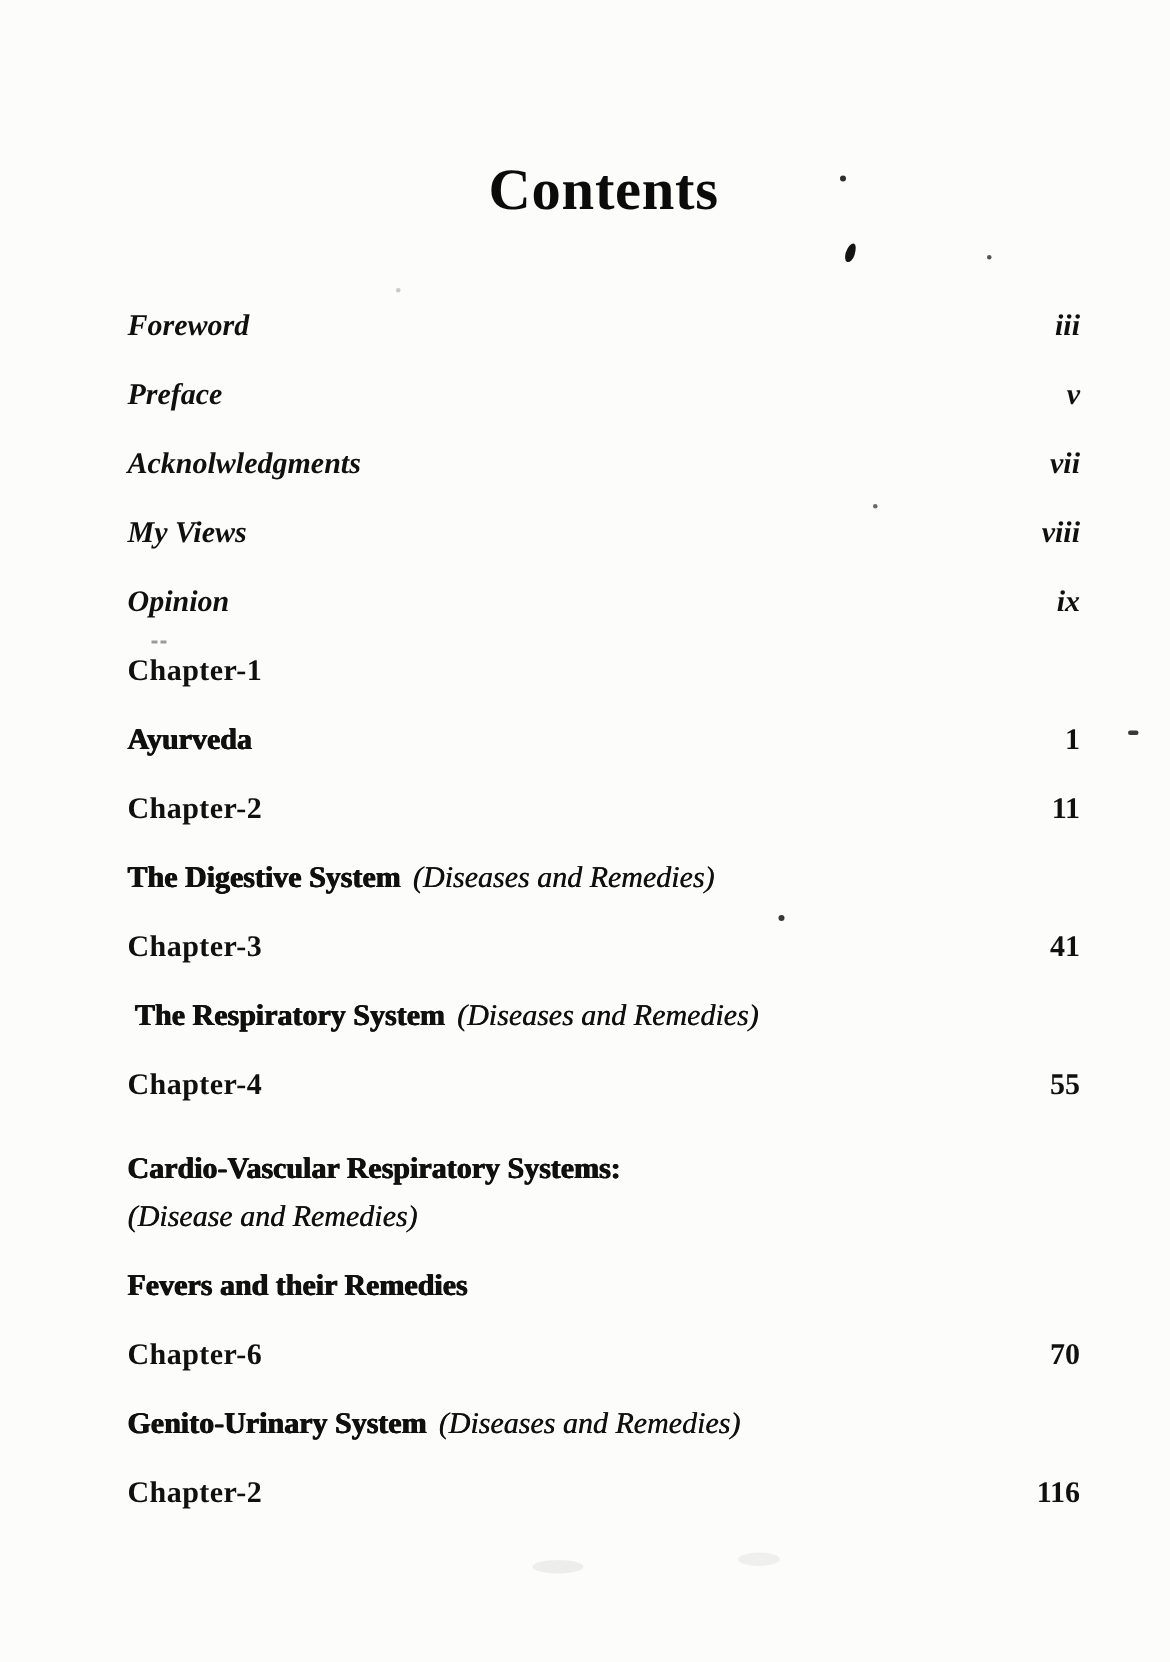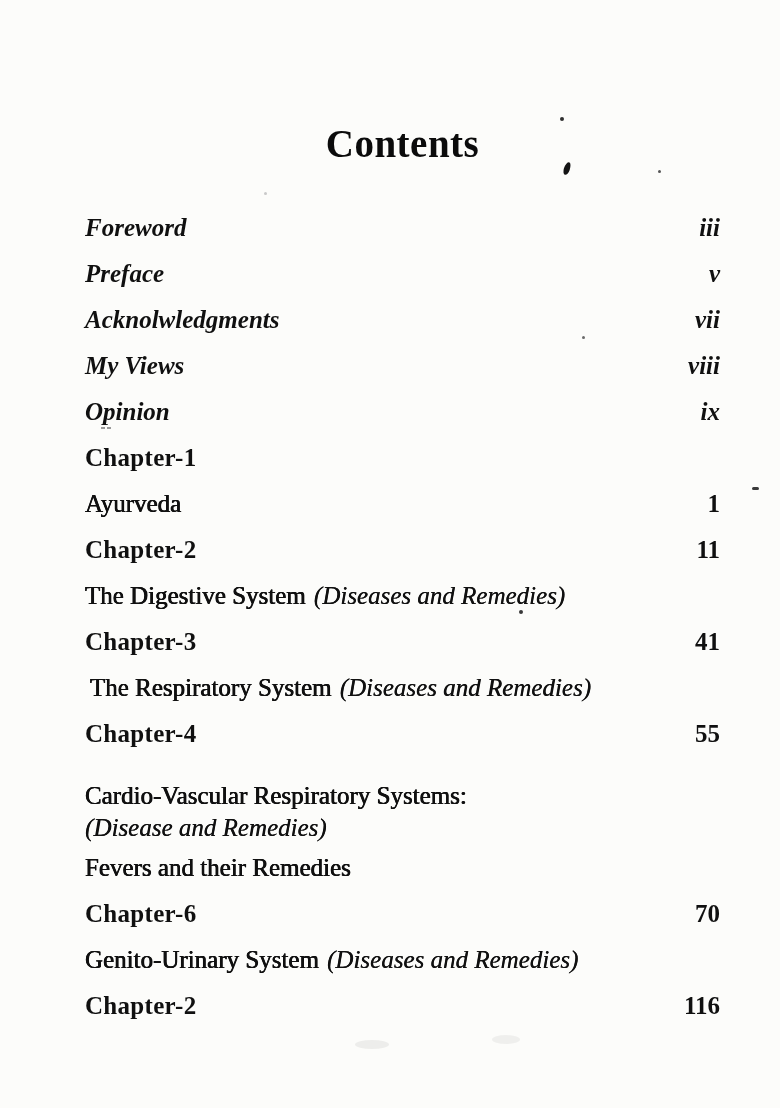--- a/index.html
+++ b/index.html
@@ -10,51 +10,51 @@
     color: #101010;
     position: relative;
     overflow: hidden;
   }
   .page {
     position: absolute;
     left: 85px; right: 60px; top: 0; bottom: 0;
     padding-top: 106px;
   }
   .doc-title {
-    margin: 17px;
+    margin: 0;
     text-align: center;
     font-size: 39px;
     line-height: 42px;
     font-weight: 700;
     letter-spacing: 0.5px;
     color: #0b0b0b;
   }
   .rows { margin-top: 39px; }
   .row {
     display: flex;
     justify-content: space-between;
-    align-items: center;
+    align-items: flex-end;
     min-height: 46px;
-    font-size: 25px;
+    font-size: 20px;
     line-height: 31px;
   }
   .row .label { flex: 1 1 auto; }
   .row .pageno {
     flex: 0 0 auto;
     min-width: 44px;
     text-align: right;
     font-weight: 700;
   }
   
   .front .label, .front .pageno { font-style: italic; font-weight: 700; }
   
   .chapter .label { font-weight: 700; letter-spacing: 0.3px; }
   
   .ctitle .t-reg, .ctitle .l1 {
-    font-weight: 400;
+    font-weight: 700;
     text-shadow: 0.35px 0 0 currentColor, -0.35px 0 0 currentColor;
     margin-top: 24px;
   }
   .t-ital {
     font-style: italic;
     margin-left: 8px;
     text-shadow: 0.3px 0 0 currentColor;
   }
   .t-ital:empty, .t-reg:empty, .pageno:empty { display: none; }
   .indent { padding-left: 5px; }

